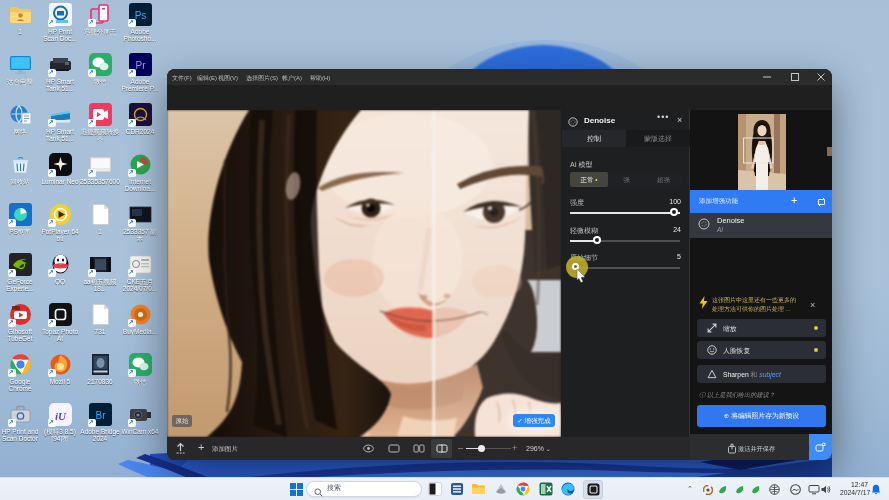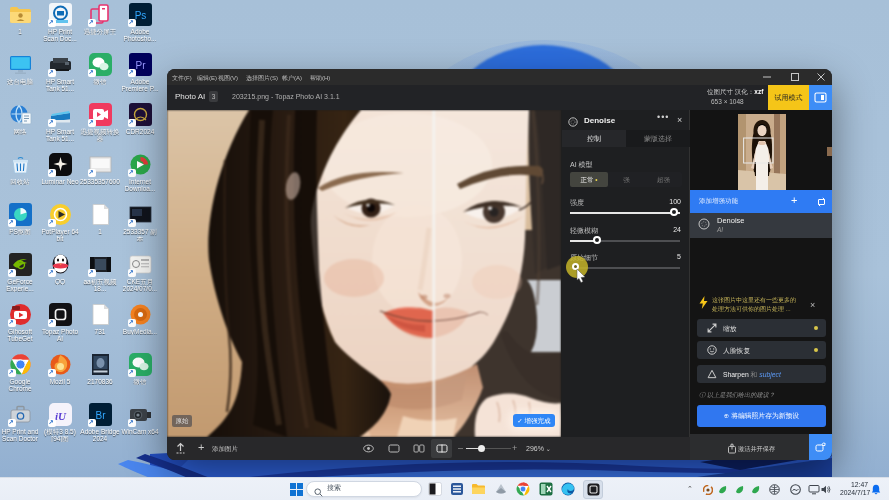--- a/index.html
+++ b/index.html
@@ -465,34 +465,20 @@
       <span style="left:51px;">视图(V)</span>
       <span style="left:79px;">选择图片(S)</span>
       <span style="left:115px;">帐户(A)</span>
       <span style="left:143px;">帮助(H)</span>
     <svg class="abs" style="left:588px;top:0;" width="77" height="16" viewBox="0 0 77 16">
         <line x1="8" y1="8" x2="16" y2="8" stroke="#c5c5c5" stroke-width="1"></line>
         <rect x="36.5" y="4.5" width="7" height="7" fill="none" stroke="#c5c5c5" stroke-width="1"></rect>
         <path d="M62.5 4.5 L69.5 11.5 M69.5 4.5 L62.5 11.5" stroke="#c5c5c5" stroke-width="1"></path>
       </svg>
   </div>
-  <div id="header">
-    <div class="abs" style="left:8px;top:7px;font-size:8px;color:#e4e4e4;">Photo AI</div>
-    <div class="abs" style="left:42px;top:6px;width:9px;height:11px;background:#3a3b3e;border-radius:2px;color:#bbb;font-size:6.5px;text-align:center;line-height:11px;">3</div>
-    <div class="abs" style="left:65px;top:8px;font-size:7px;color:#b0b0b0;">203215.png - Topaz Photo AI 3.1.1</div>
-    <div class="abs" style="left:540px;top:3px;font-size:6.5px;color:#cfcfcf;">位图尺寸 汉化：<b style="color:#fff;">xzf</b></div>
-    <div class="abs" style="left:544px;top:13px;font-size:6.5px;color:#bdbdbd;">653 × 1048</div>
-    <div class="abs" style="left:601px;top:0;width:41px;height:25px;background:#f5c518;color:#222;font-size:7px;text-align:center;line-height:25px;">试用模式</div>
-    <div class="abs" style="left:642px;top:0;width:23px;height:25px;background:#3e8df6;">
-      <svg width="23" height="25" viewBox="0 0 23 25">
-          <rect x="6" y="8" width="11" height="9" rx="1.5" fill="none" stroke="#fff" stroke-width="1.1"></rect>
-          <rect x="12" y="10" width="3" height="5" fill="#fff"></rect>
-        </svg>
-    </div>
-  </div>
   <div id="photo">
   <svg width="394" height="327" viewBox="0 0 394 327" style="filter:blur(0.8px);">
     <defs>
       <linearGradient id="bgg" x1="0" y1="0" x2="0" y2="1">
         <stop offset="0" stop-color="#dcc5a8"></stop>
             <stop offset="0.5" stop-color="#d0ad85"></stop>
             <stop offset="1" stop-color="#c29a70"></stop>
       </linearGradient>
       <linearGradient id="sking" x1="0" y1="0" x2="0" y2="1">
         <stop offset="0" stop-color="#f4e4d8"></stop>

